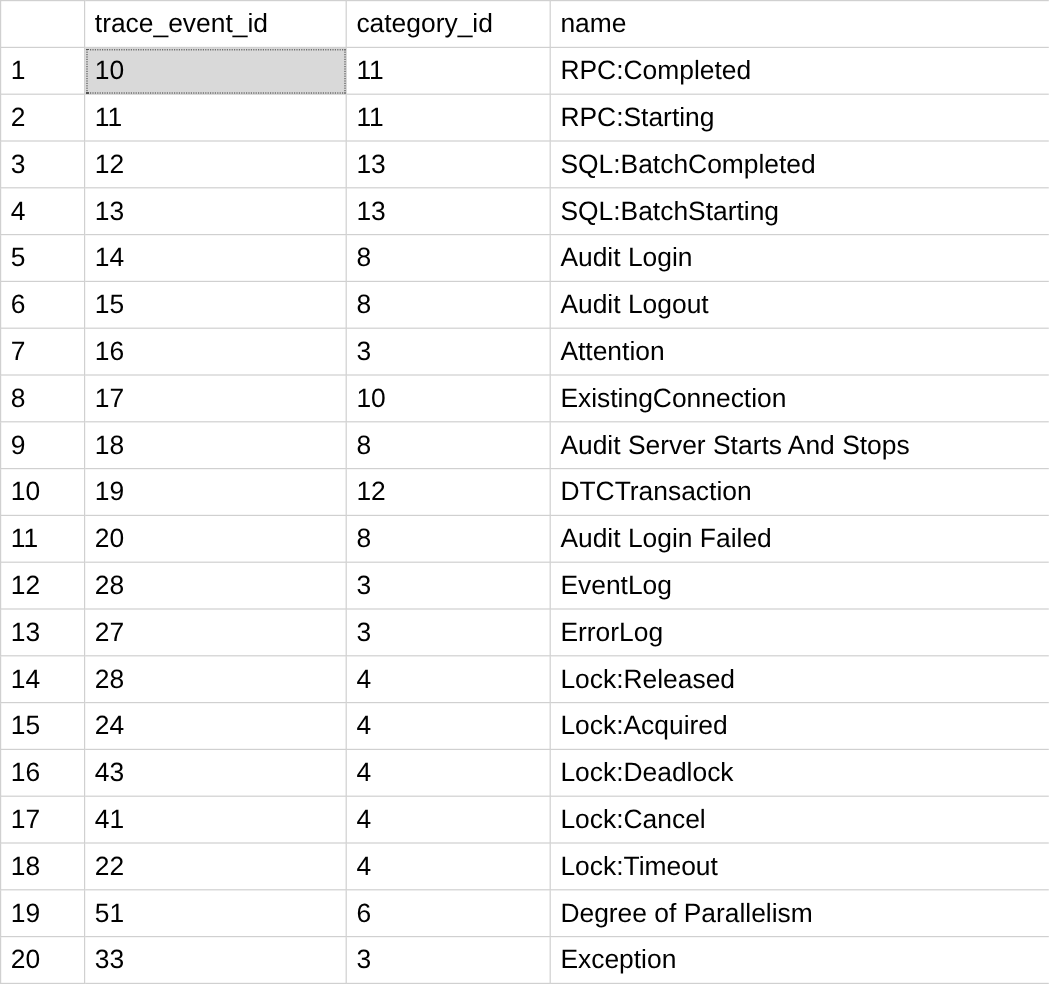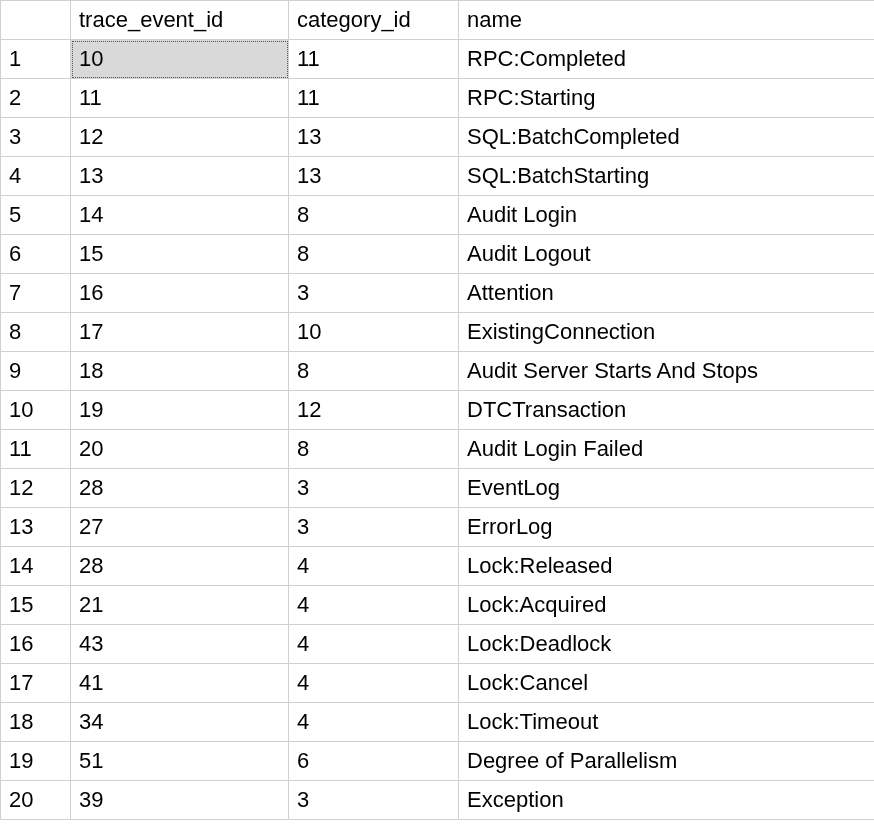--- a/index.html
+++ b/index.html
@@ -147,48 +147,48 @@
         <td>ErrorLog</td>
       </tr>
       <tr>
         <td class="row-header">14</td>
         <td>28</td>
         <td>4</td>
         <td>Lock:Released</td>
       </tr>
       <tr>
         <td class="row-header">15</td>
-        <td>21</td>
+        <td>24</td>
         <td>4</td>
         <td>Lock:Acquired</td>
       </tr>
       <tr>
         <td class="row-header">16</td>
         <td>43</td>
         <td>4</td>
         <td>Lock:Deadlock</td>
       </tr>
       <tr>
         <td class="row-header">17</td>
         <td>41</td>
         <td>4</td>
         <td>Lock:Cancel</td>
       </tr>
       <tr>
         <td class="row-header">18</td>
-        <td>34</td>
+        <td>22</td>
         <td>4</td>
         <td>Lock:Timeout</td>
       </tr>
       <tr>
         <td class="row-header">19</td>
         <td>51</td>
         <td>6</td>
         <td>Degree of Parallelism</td>
       </tr>
       <tr>
         <td class="row-header">20</td>
-        <td>39</td>
+        <td>33</td>
         <td>3</td>
         <td>Exception</td>
       </tr>
     </tbody>
 </table>
 
 </body></html>

